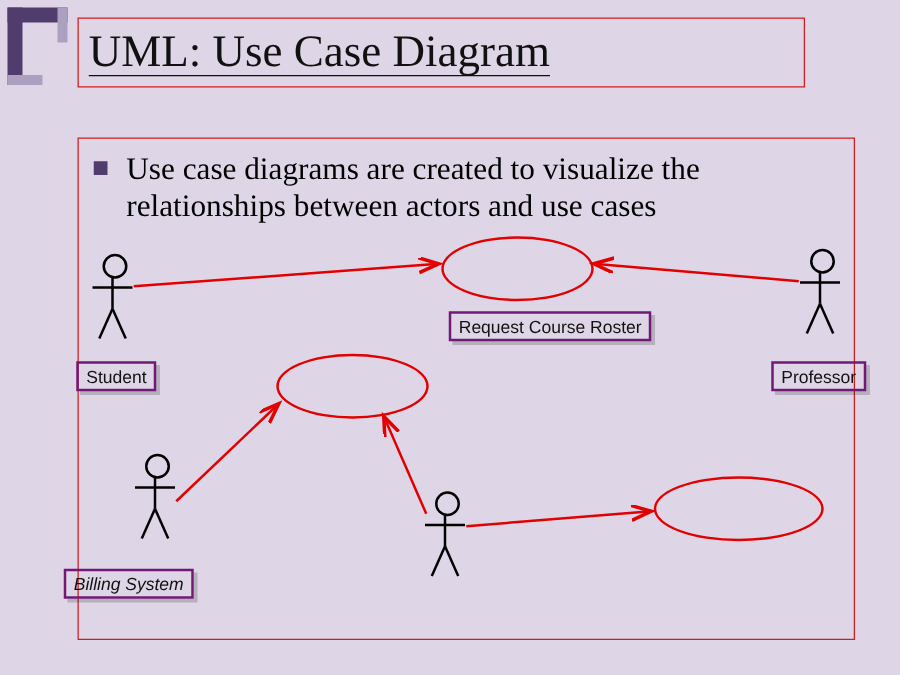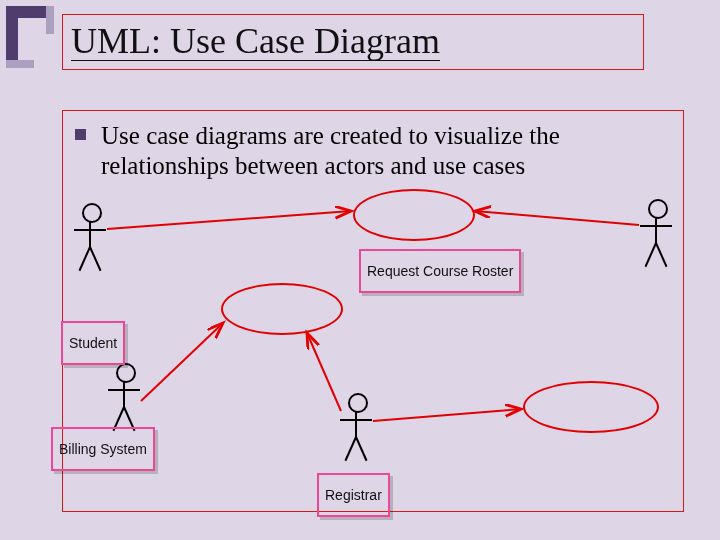--- a/index.html
+++ b/index.html
@@ -65,26 +65,26 @@
     position: absolute;
     left: 12px;
     top: 18px;
     width: 11px;
     height: 11px;
     background: #513c6e;
   }
 
   .label {
     position: absolute;
-    border: 2px solid #ec4899;
+    border: 2px solid #701a75;
     background: transparent;
     font-family: Arial, Helvetica, sans-serif;
     font-size: 14px;
     color: #111;
-    padding: 12px 6px;
+    padding: 2px 6px;
     white-space: nowrap;
     box-shadow: 3px 3px 0 rgba(0,0,0,0.18);
   }
 
   .ellipse {
     position: absolute;
     width: 118px;
     height: 48px;
     border: 2px solid #e20000;
     border-radius: 50%;
@@ -186,23 +186,23 @@
     </div>
     <div class="actor" style="left:278px; top:282px;">
       <div class="head"></div>
         <div class="torso"></div>
         <div class="arms"></div>
         <div class="legL"></div>
         <div class="legR"></div>
     </div>
 
     <div class="label" style="left:296px; top:138px;">Request Course Roster</div>
-    <div class="label" style="left:-2px; top:178px;margin-top:32px;">Student</div>
-    <div class="label" style="left:-12px; top:316px;">Billing System</div>
-    <div class="label" style="left:254px; top:362px;">Registrar</div>
+    <div class="label" style="left:-2px; top:178px;">Student</div>
+    <div class="label" style="left:554px; top:178px;">Professor</div>
+    <div class="label" style="left:-12px; top:344px;font-style:italic;">Billing System</div>
 
     <svg class="arrows" viewBox="0 0 620 400">
       <defs>
         <marker id="arr" markerWidth="10" markerHeight="10" refX="8" refY="3" orient="auto" markerUnits="strokeWidth">
           <path d="M0,0 L8,3 L0,6" fill="none" stroke="#e20000" stroke-width="1.4"></path>
         </marker>
       </defs>
       <line x1="44" y1="118" x2="288" y2="100" stroke="#e20000" stroke-width="2" marker-end="url(#arr)"></line>
       <line x1="576" y1="114" x2="412" y2="100" stroke="#e20000" stroke-width="2" marker-end="url(#arr)"></line>
       <line x1="78" y1="290" x2="160" y2="212" stroke="#e20000" stroke-width="2" marker-end="url(#arr)"></line>

